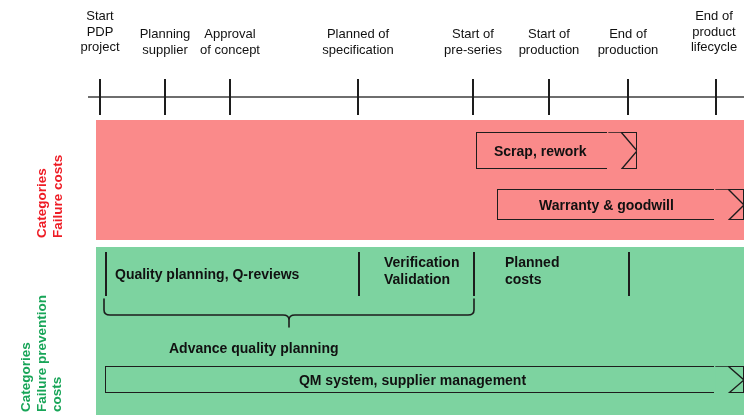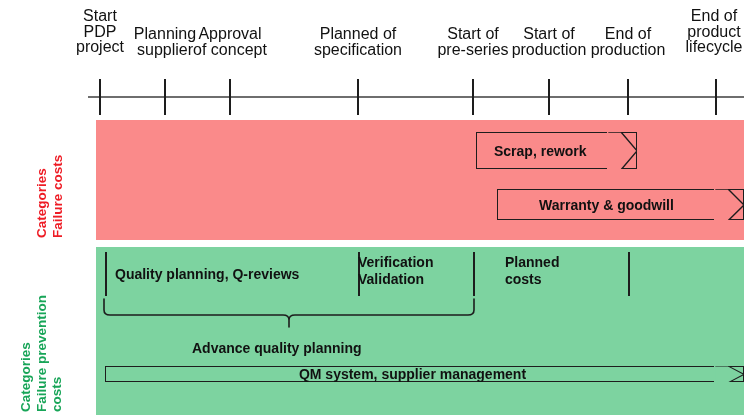--- a/index.html
+++ b/index.html
@@ -2,21 +2,21 @@
 <html><head>
 <meta charset="utf-8">
 <style>
   html,body{margin:0;padding:0;background:#ffffff;}
   body{width:752px;height:416px;position:relative;overflow:hidden;
        font-family:"Liberation Sans","DejaVu Sans",sans-serif;}
 
   .stage{position:absolute;inset:0;}
 
   
-  .milestone{position:absolute;text-align:center;font-size:16px;
+  .milestone{position:absolute;text-align:center;font-size:13px;
              line-height:15.5px;color:#111;white-space:pre-line;}
 
   
   .axis-line{position:absolute;left:88px;top:96px;width:656px;height:2px;
              background:#6e6e6e;}
   .tick{position:absolute;width:2px;background:#1d1d1d;top:79px;height:36px;}
 
   
   .band{position:absolute;left:96px;width:648px;}
   .band-red{top:120px;height:120px;background:#fa8a8a;}
@@ -116,35 +116,35 @@
   <div class="side-label side-green" style="left:18px;top:412px;width:156px;">Categories
 Failure prevention
 costs</div>
 
   <div class="divider" style="left:105px;top:252px;height:44px;"></div>
   <div class="divider" style="left:358px;top:252px;height:44px;"></div>
   <div class="divider" style="left:473px;top:252px;height:44px;"></div>
   <div class="divider" style="left:628px;top:252px;height:44px;"></div>
 
   <div class="g-item" style="left:115px;top:258px;margin-top:8px;">Quality planning, Q-reviews</div>
-  <div class="g-item" style="left:358px;top:254px;">Verification
+  <div class="g-item" style="left:384px;top:254px;">Verification
 Validation</div>
   <div class="g-item" style="left:505px;top:254px;">Planned
 costs</div>
 
   <div class="brace" style="left:101px;top:298px;">
     <svg width="376" height="30" viewBox="0 0 376 30">
       <path d="M3,1 L3,12 Q3,17 9,17 L182,17 Q188,17 188,22 L188,29
                M188,22 Q188,17 194,17 L367,17 Q373,17 373,12 L373,1" fill="none" stroke="#1d1d1d" stroke-width="1.6" stroke-linecap="round" stroke-linejoin="round"></path>
     </svg>
   </div>
 
-  <div class="aqp" style="left:192px;top:340px;">Advance quality planning</div>
+  <div class="aqp" style="left:169px;top:340px;">Advance quality planning</div>
 
-  <div class="arrow" style="left:105px;top:366px;width:639px;height:16px;justify-content:center;padding-right:24px;">
+  <div class="arrow" style="left:105px;top:366px;width:639px;height:27px;justify-content:center;padding-right:24px;">
     <span class="arrow-label">QM system, supplier management</span>
     <span class="arrow-head">
       <svg viewBox="0 0 30 29" preserveAspectRatio="none">
         <path d="M0,0 L14,0 L30,14.5 L14,29 L0,29 Z" fill="#7dd3a0" stroke="#1d1d1d" stroke-width="1.4"></path>
         <line x1="0" y1="0" x2="0" y2="29" stroke="#7dd3a0" stroke-width="2.6"></line>
       </svg>
     </span>
   </div>
 
 </div>

